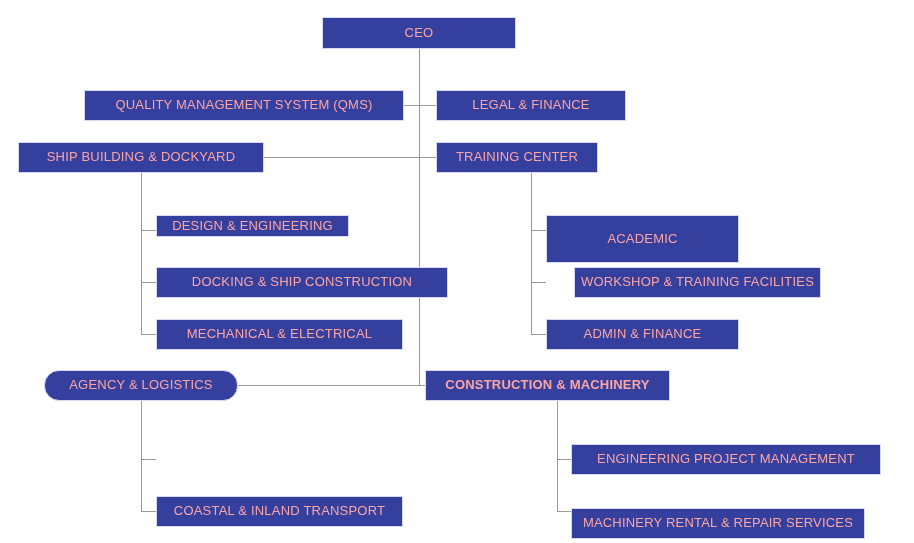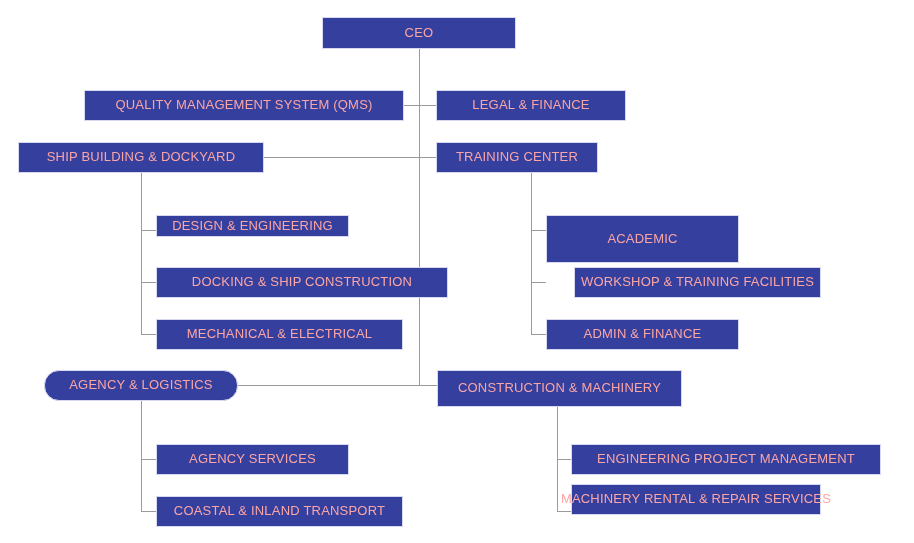--- a/index.html
+++ b/index.html
@@ -97,23 +97,22 @@
   <div class="node" style="left:156px; top:319px; width:247px; height:31px;">MECHANICAL &amp; ELECTRICAL</div>
 
   <div class="node" style="left:546px; top:215px; width:193px; height:48px;">ACADEMIC</div>
 
   <div class="node" style="left:546px; top:267px; width:247px; height:31px;margin-left:28px;">WORKSHOP &amp; TRAINING FACILITIES</div>
 
   <div class="node" style="left:546px; top:319px; width:193px; height:31px;">ADMIN &amp; FINANCE</div>
 
   <div class="node" style="left:44px; top:370px; width:194px; height:31px;border-radius:15px;">AGENCY &amp; LOGISTICS</div>
 
-  <div class="node" style="left:437px; top:370px; width:245px; height:37px;">CONSTRUCTION &amp; MACHINERY</div>
+  <div class="node" style="left:425px; top:370px; width:245px; height:31px;font-weight:bold;">CONSTRUCTION &amp; MACHINERY</div>
 
-  <div class="node" style="left:156px; top:444px; width:193px; height:31px;">AGENCY SERVICES</div>
 
   <div class="node" style="left:156px; top:496px; width:247px; height:31px;">COASTAL &amp; INLAND TRANSPORT</div>
 
   <div class="node" style="left:571px; top:444px; width:310px; height:31px;">ENGINEERING PROJECT MANAGEMENT</div>
 
-  <div class="node" style="left:571px; top:484px; width:250px; height:31px;">MACHINERY RENTAL &amp; REPAIR SERVICES</div>
+  <div class="node" style="left:571px; top:508px; width:294px; height:31px;">MACHINERY RENTAL &amp; REPAIR SERVICES</div>
 
 </div>
 
 </body></html>

